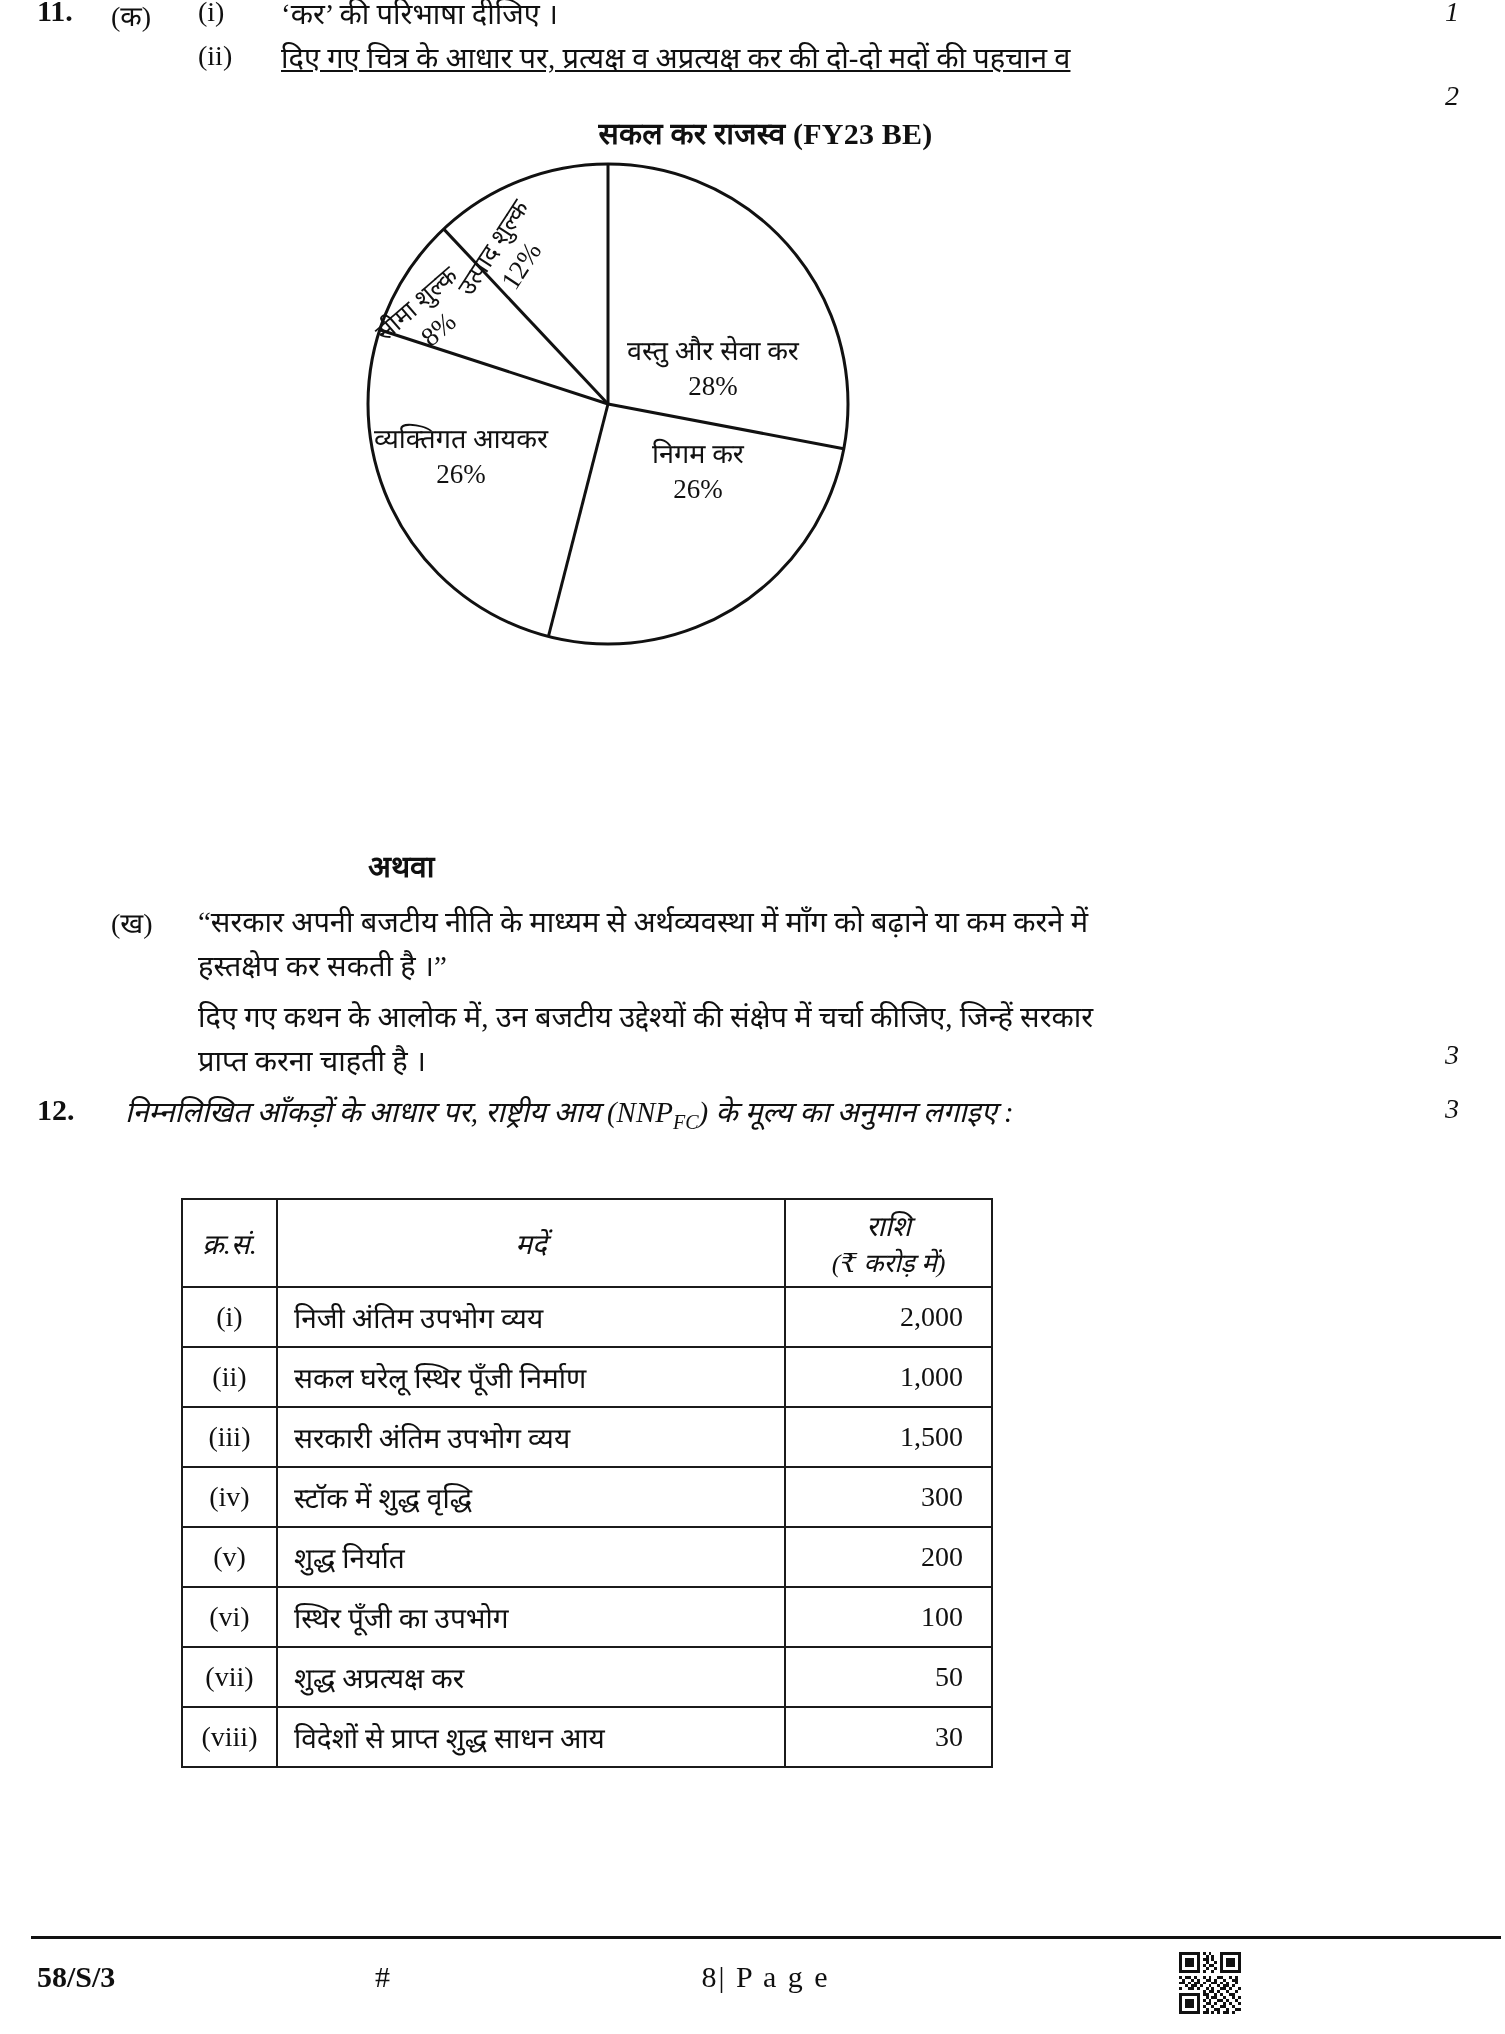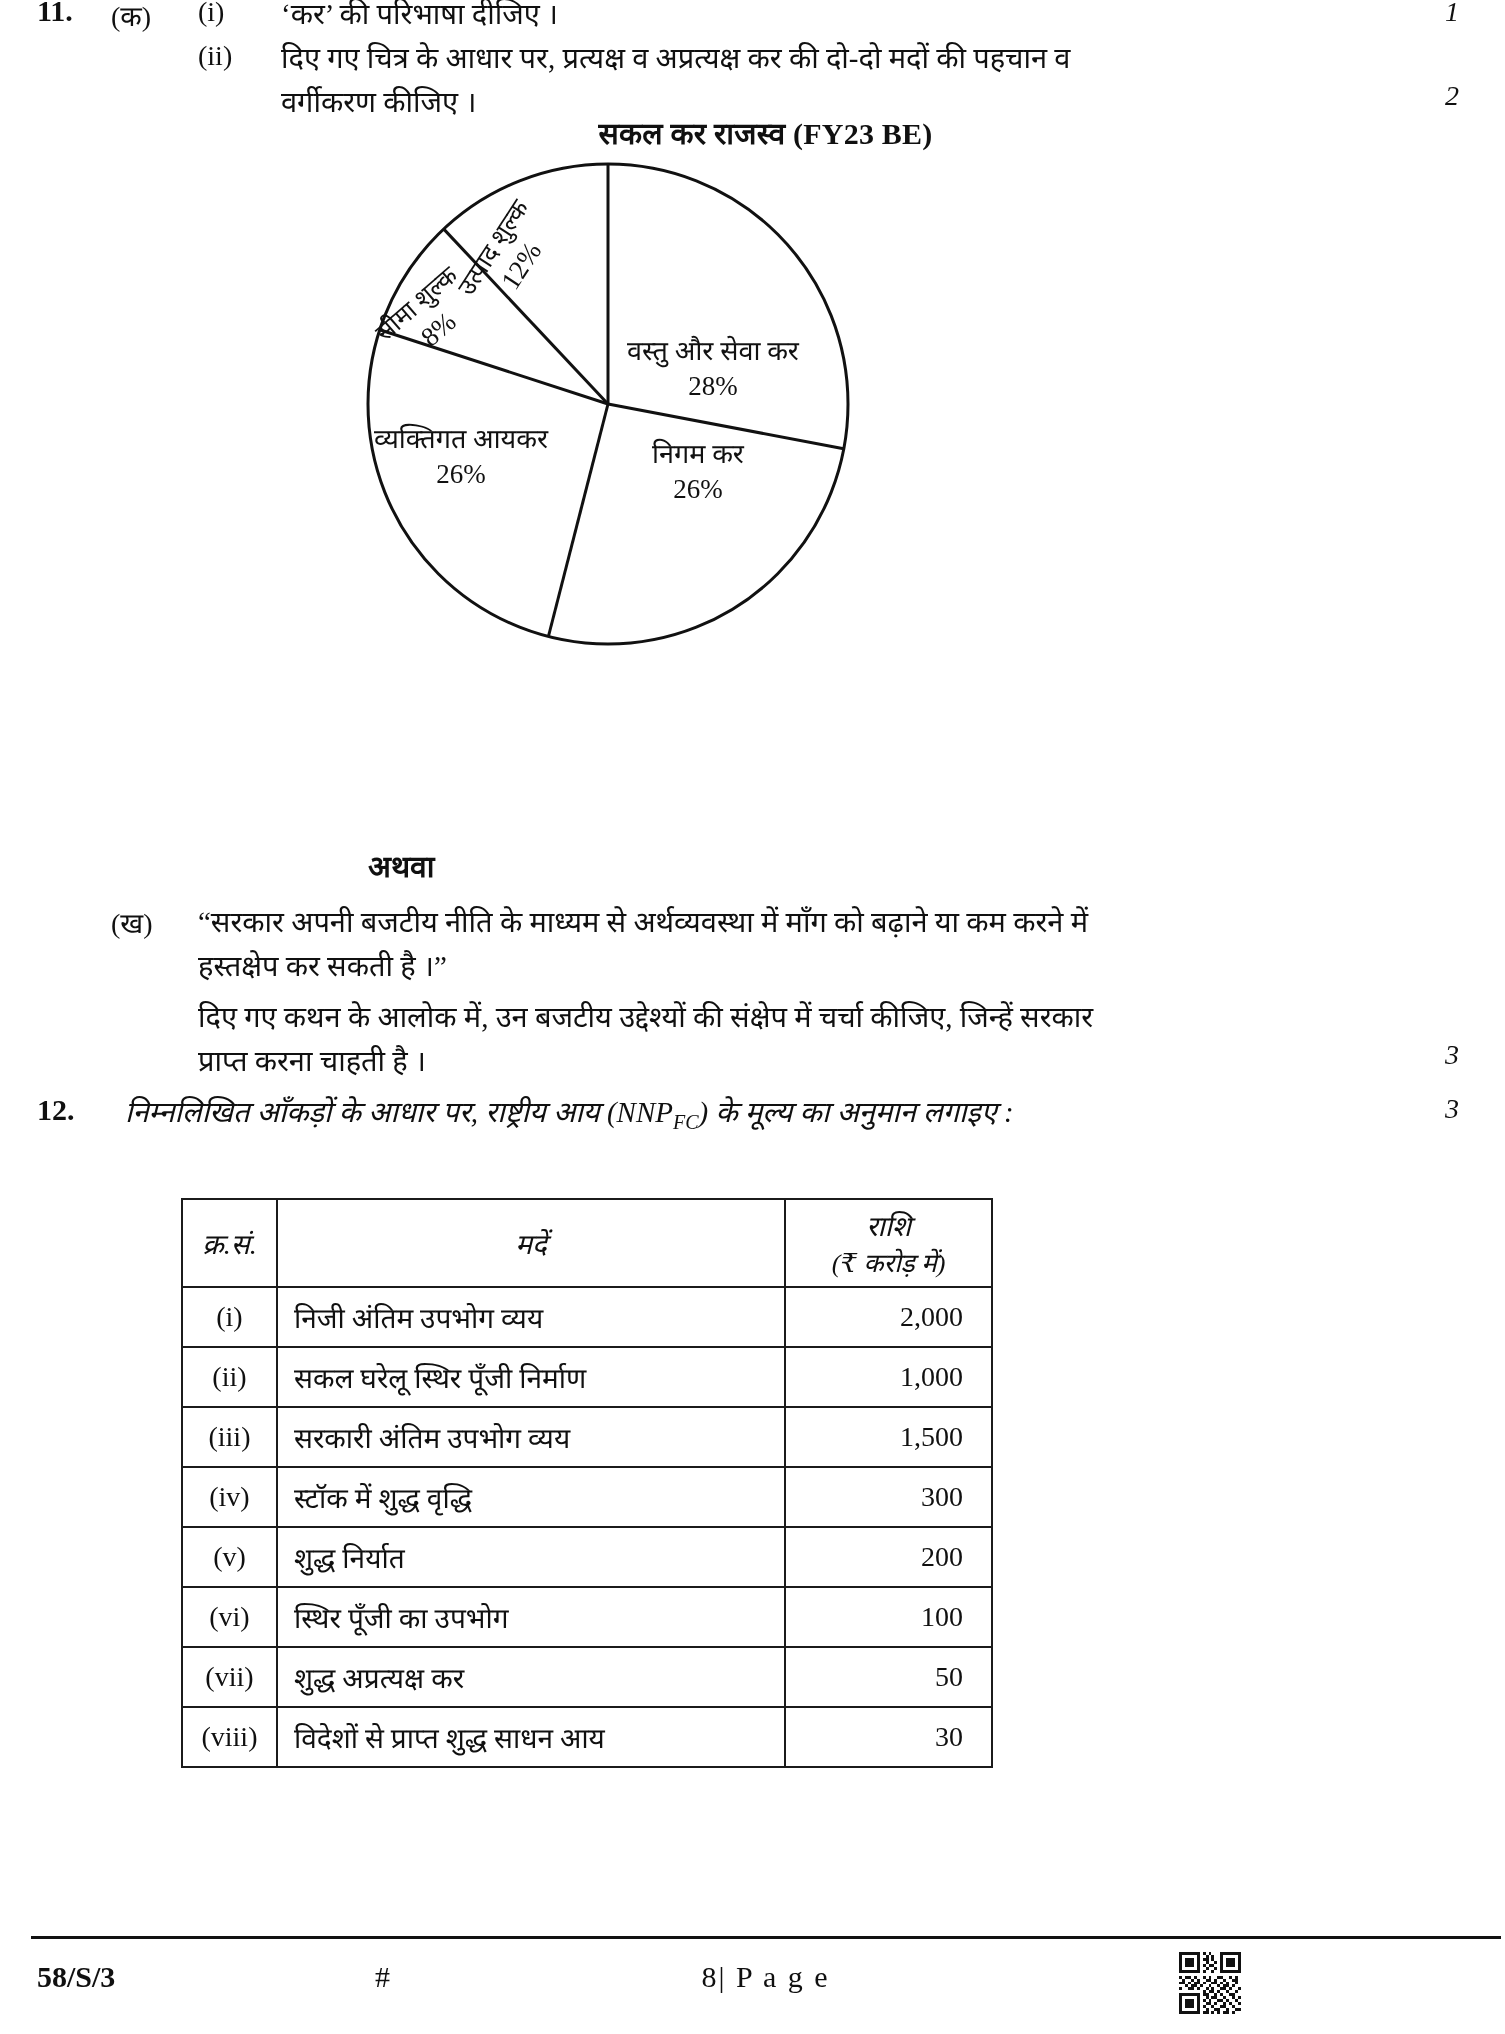--- a/index.html
+++ b/index.html
@@ -205,23 +205,22 @@
   <span class="paren" style="left:98px; top:-4px;">(क)</span>
 
   <span class="romnum" style="left:185px; top:-4px;">(i)</span>
 
   <div class="body-text" style="left:268px; top:-8px; width:1100px;">‘कर’ की परिभाषा दीजिए ।</div>
 
   <span class="marks" style="top:-4px;">1</span>
 
   <span class="romnum" style="left:185px; top:40px;">(ii)</span>
 
-  <div class="body-text" style="left:268px; top:36px; width:1060px;">दिए गए चित्र के आधार पर, प्रत्यक्ष व अप्रत्यक्ष कर की दो-दो मदों की पहचान व</div>
-
-  <div class="body-text" style="left:268px; top:80px; width:1060px;">वर्गीकरण कीजिए ।</div>
+  <div class="body-text" style="left:268px; top:36px; width:1060px;text-decoration:underline;">दिए गए चित्र के आधार पर, प्रत्यक्ष व अप्रत्यक्ष कर की दो-दो मदों की पहचान व</div>
+
 
   <span class="marks" style="top:80px;">2</span>
 
   <div id="chart-block">
 
     <div id="chart-title">सकल कर राजस्व (FY23 BE)</div>
 
     <svg id="pie-svg" width="500" height="500" viewBox="0 0 500 500">
 
       <circle cx="250" cy="250" r="240" fill="#ffffff" stroke="#111111" stroke-width="3"></circle>

